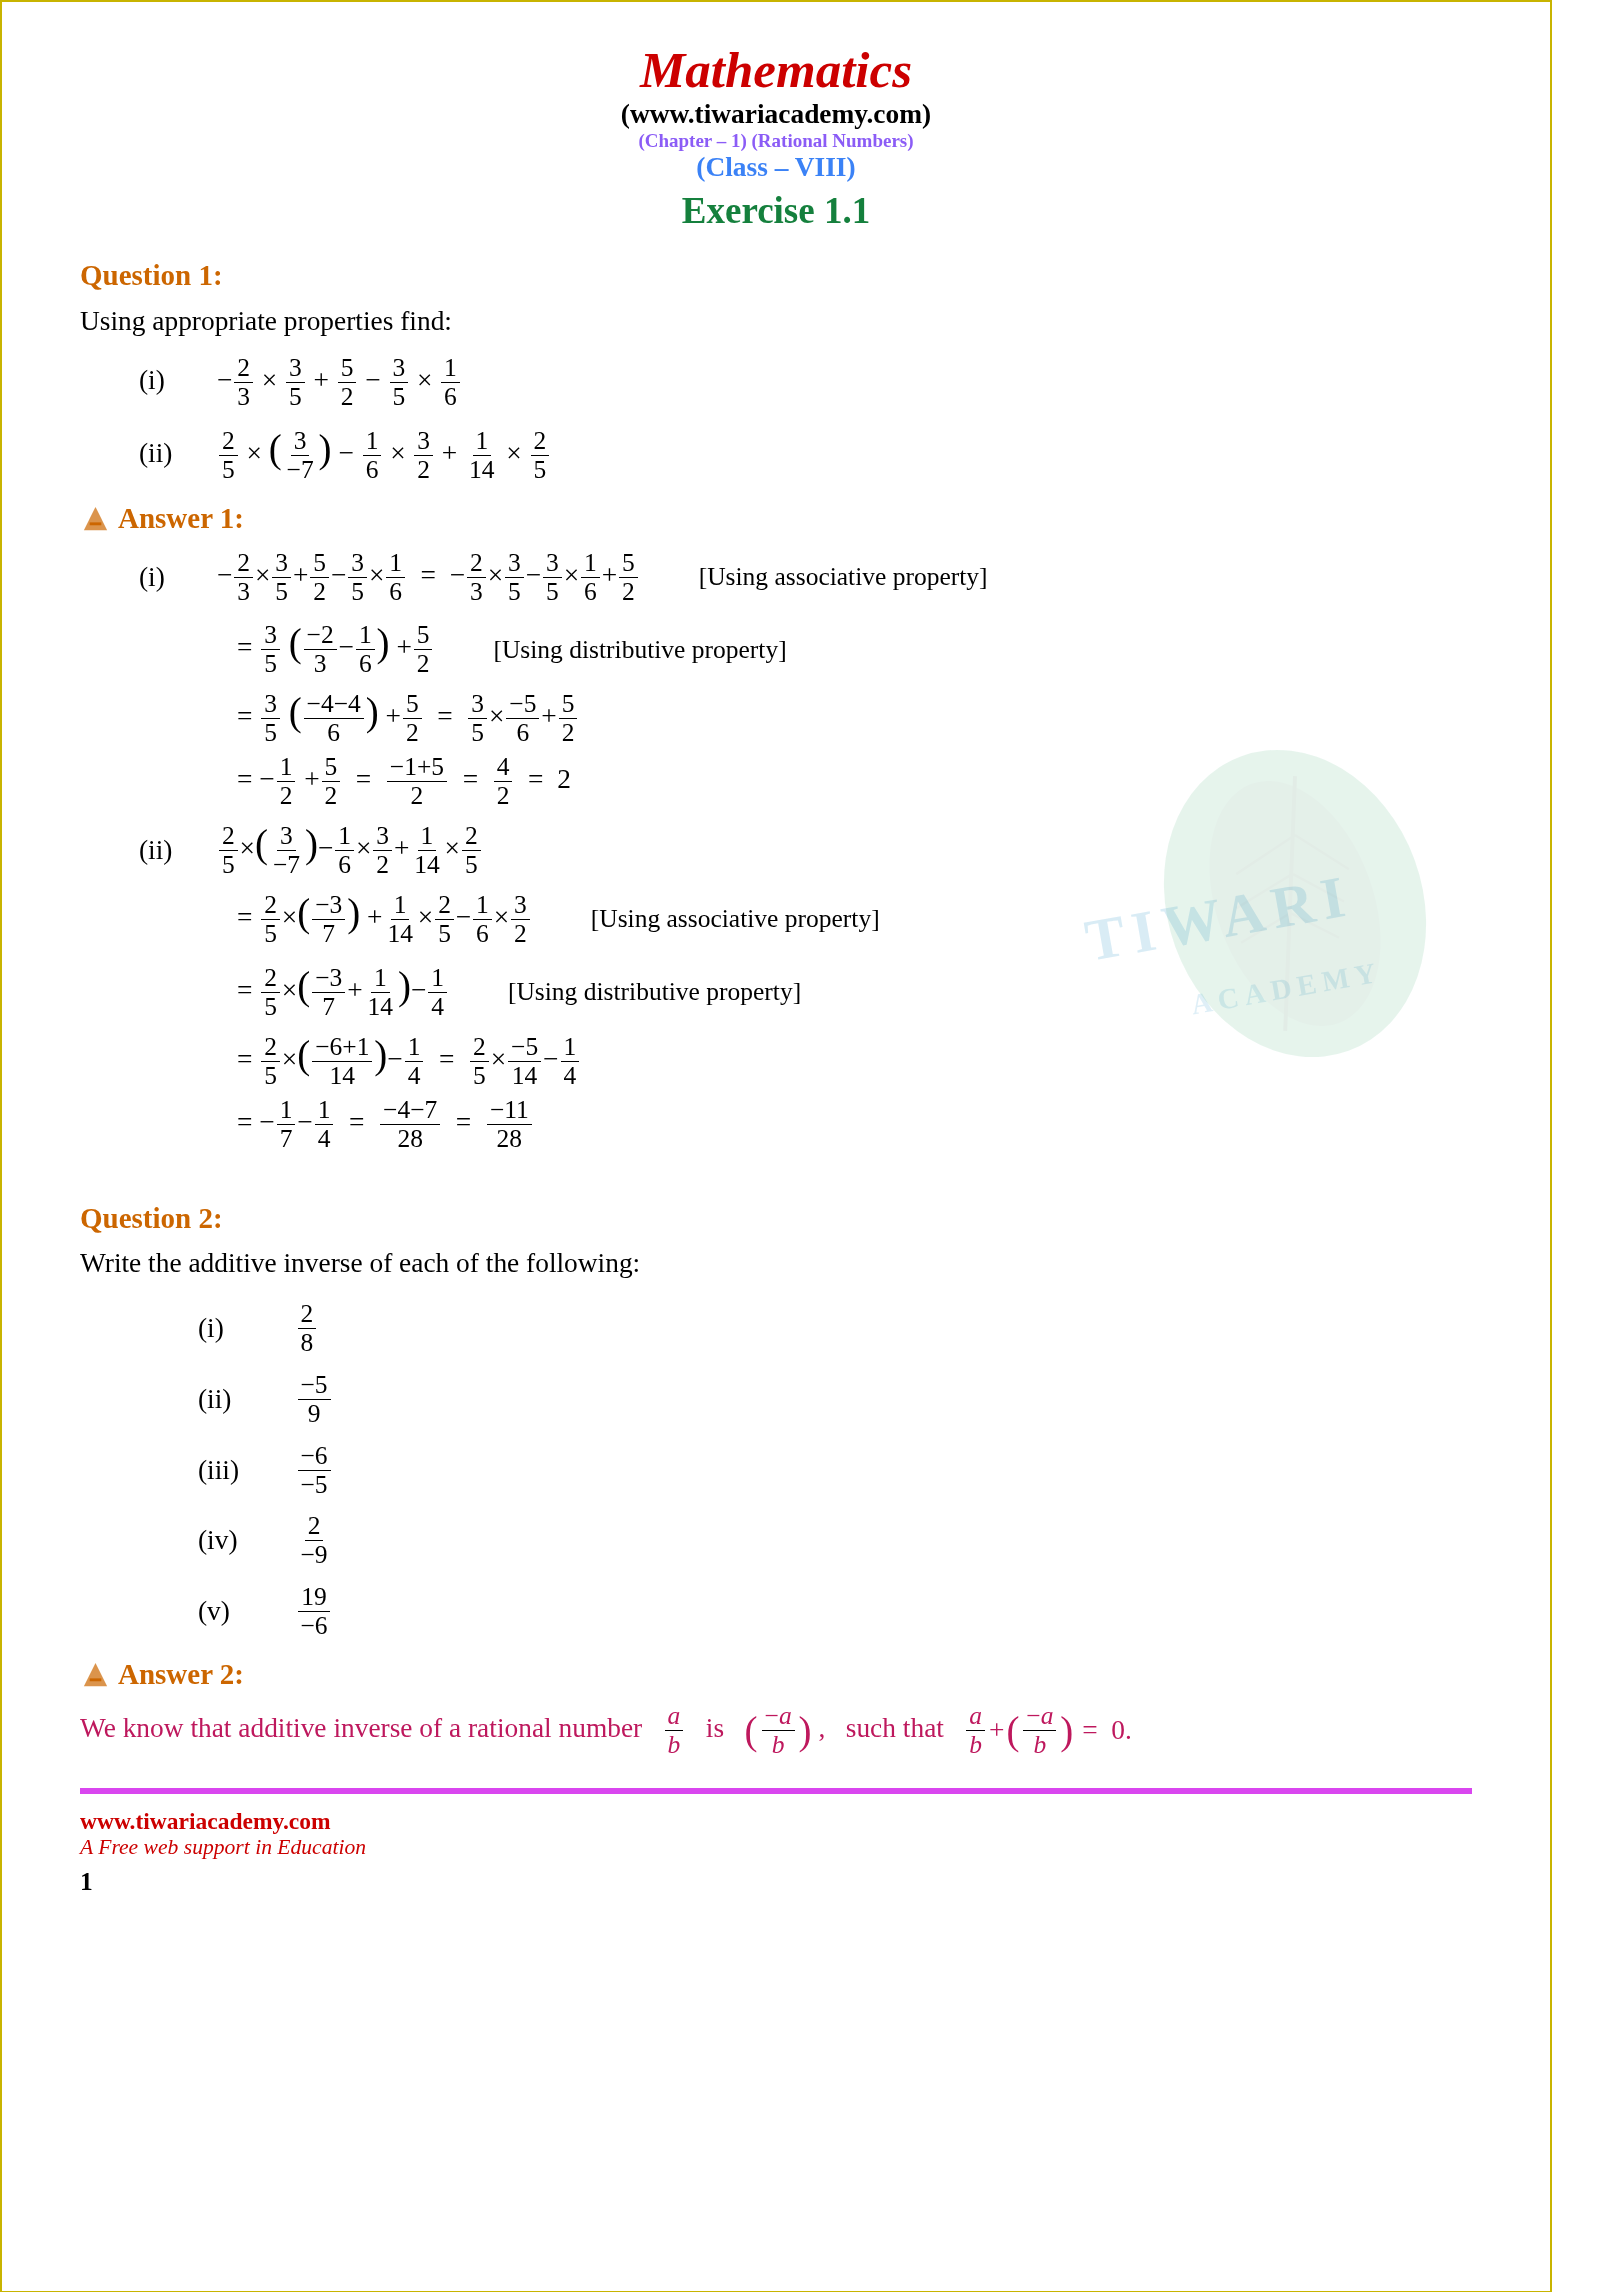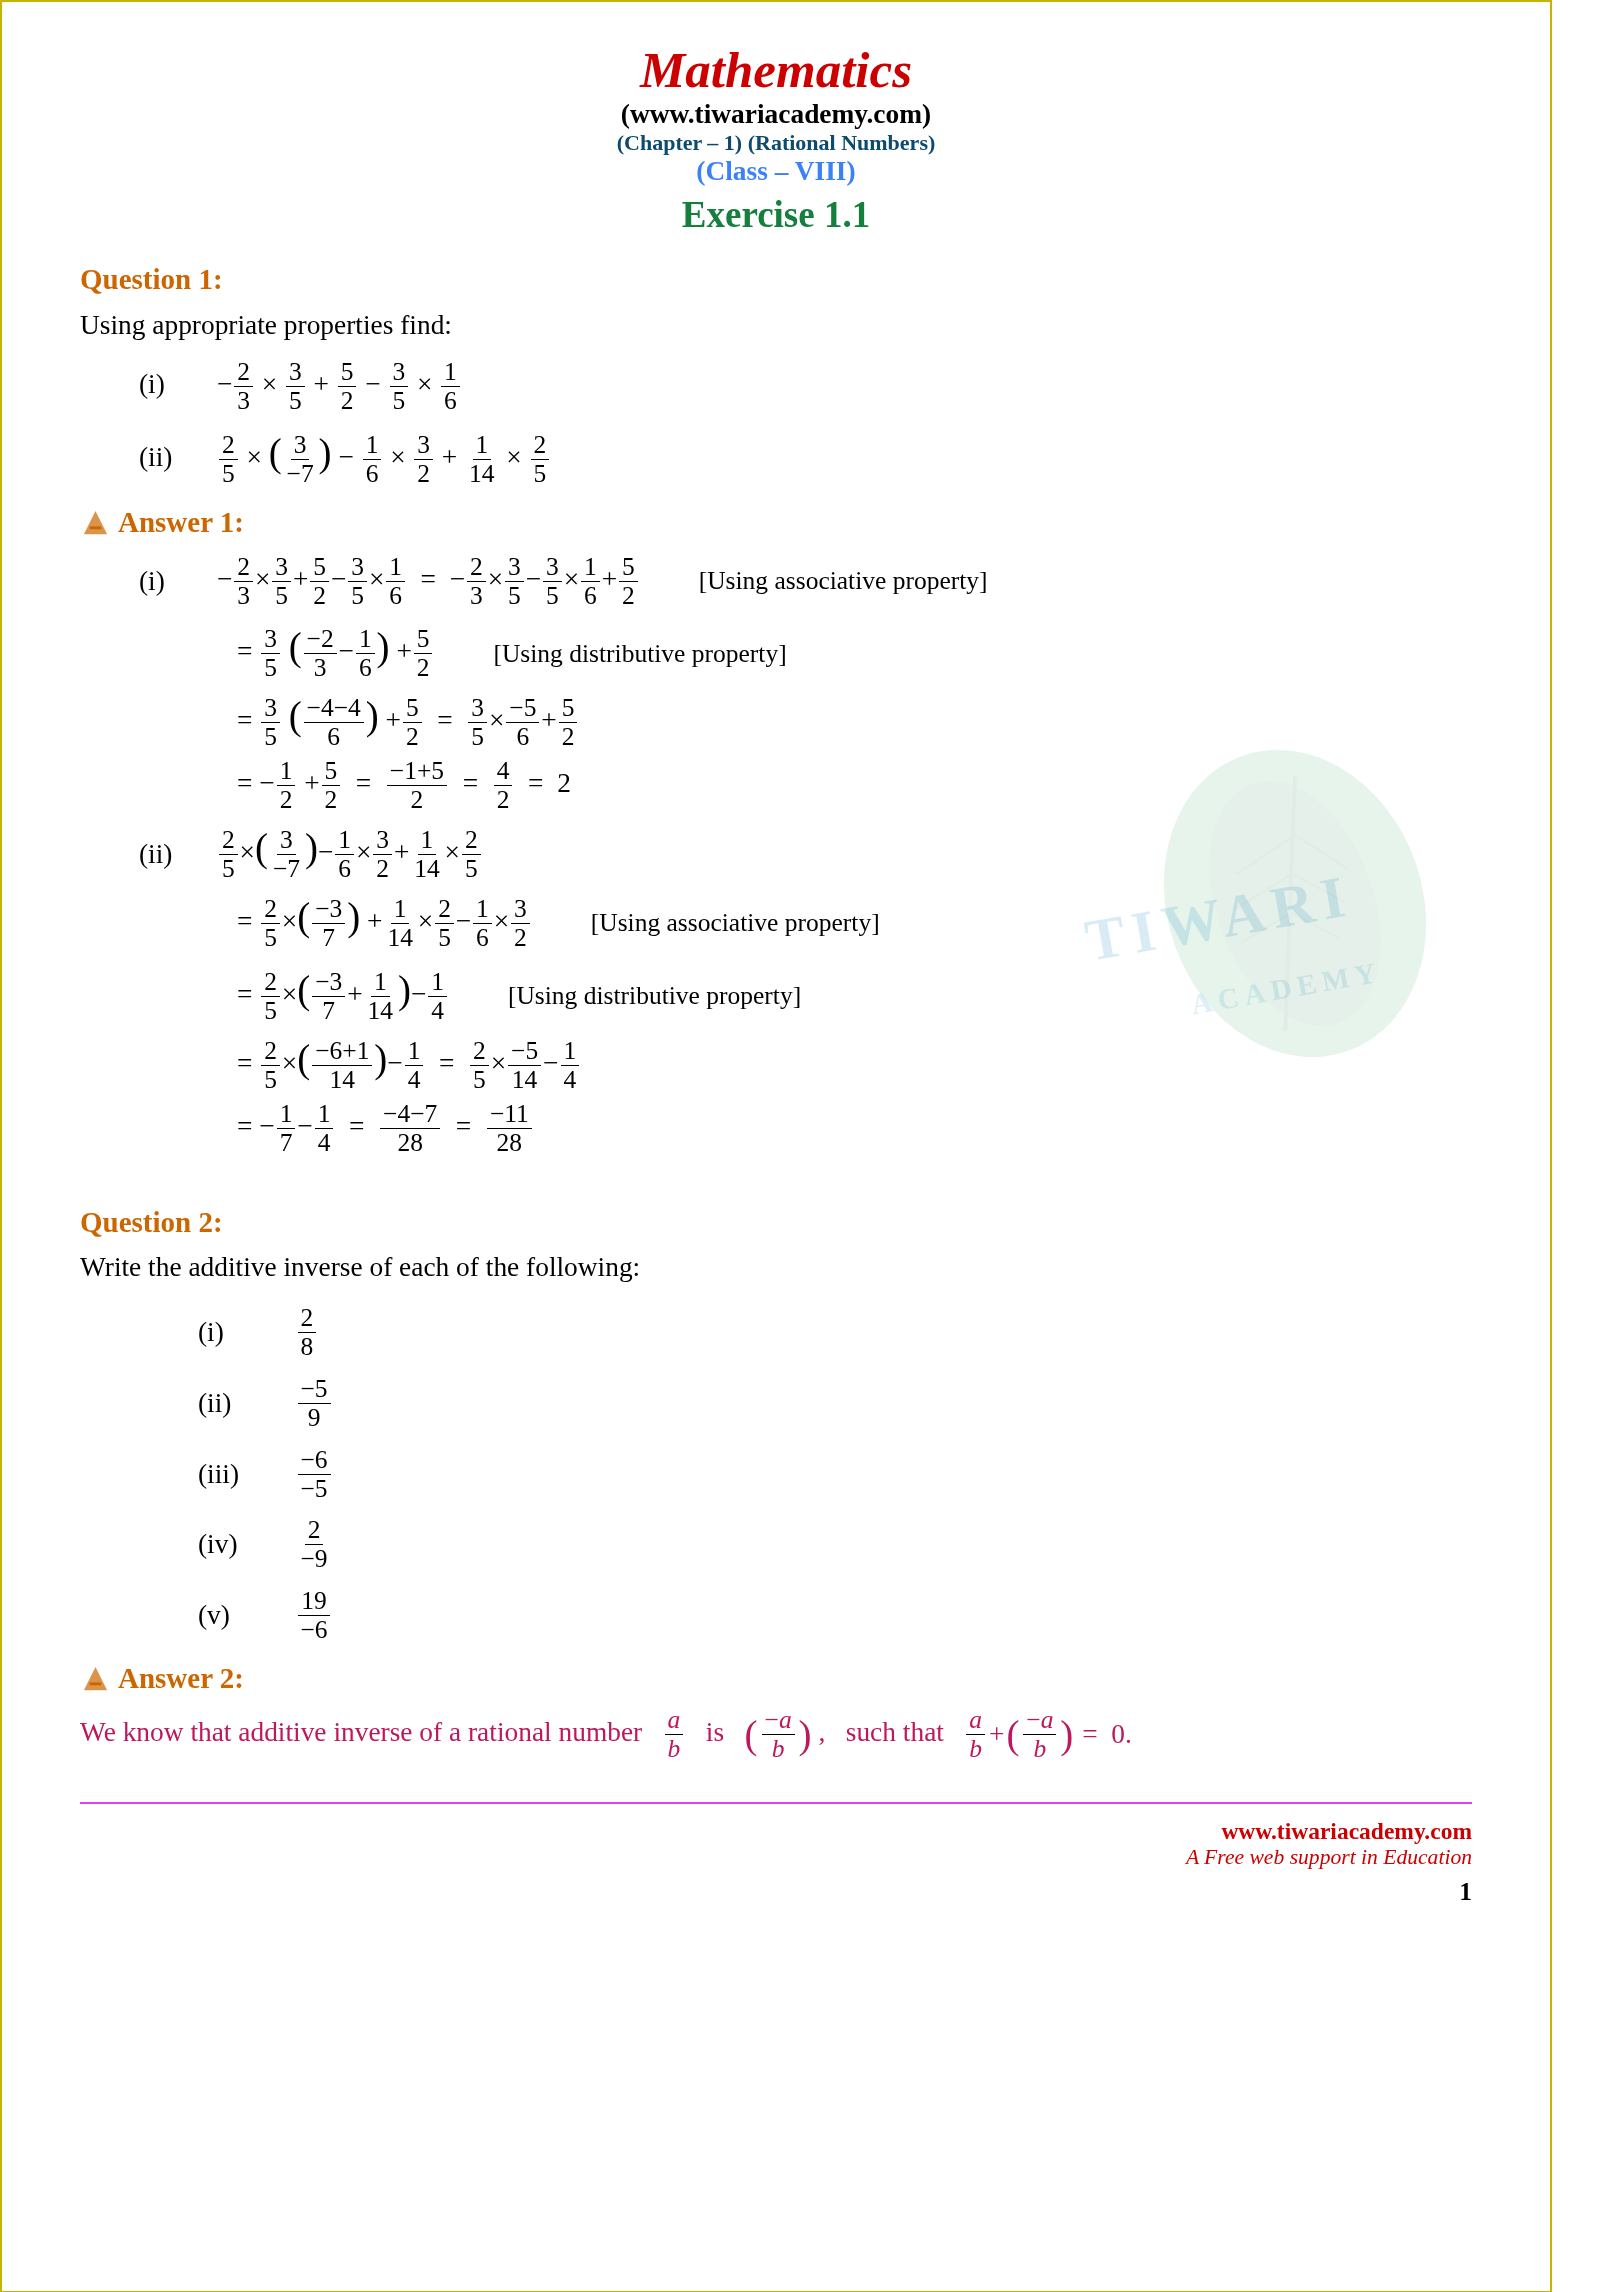--- a/index.html
+++ b/index.html
@@ -28,23 +28,23 @@
       font-weight: bold;
       color: #cc0000;
       font-family: 'Times New Roman', Times, serif;
     }
     .subtitle-website {
       font-size: 27.4px;
       font-weight: bold;
       color: #000;
     }
     .subtitle-chapter {
-      font-size: 22px;
-      font-weight: bold;
-      color: #0c4a6e;
+      font-size: 19px;
+      font-weight: bold;
+      color: #8b5cf6;
     }
     .subtitle-class {
       font-size: 27.4px;
       font-weight: bold;
       color: #3b82f6;
     }
     .exercise-title {
       font-size: 37px;
       font-weight: bold;
       color: #15803d;
@@ -136,23 +136,23 @@
       letter-spacing: 5.9px;
     }
     .leaf-watermark {
       position: absolute;
       right: 98px;
       top: 735px;
       opacity: 0.12;
       pointer-events: none;
     }
     .footer {
-      text-align: right;
-      margin-top: 39px;
-      border-top: 2px solid #d946ef;
+      text-align: left;
+      margin-top: 29px;
+      border-top: 6px solid #d946ef;
       padding-top: 13.7px;
     }
     .footer-site {
       font-size: 23.5px;
       font-weight: bold;
       color: #cc0000;
     }
     .footer-tagline {
       font-size: 21.6px;
       font-style: italic;

